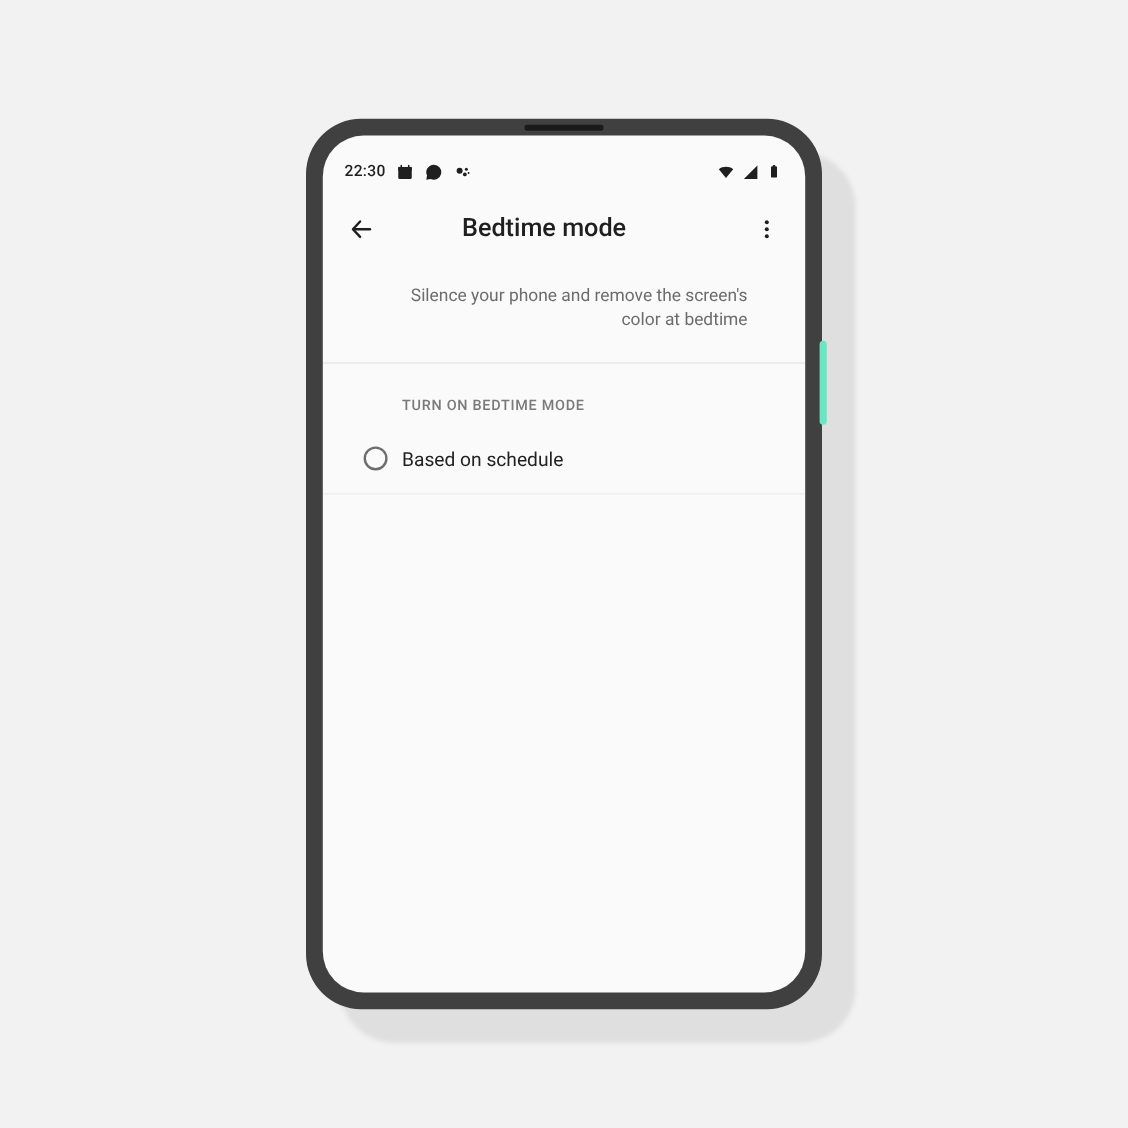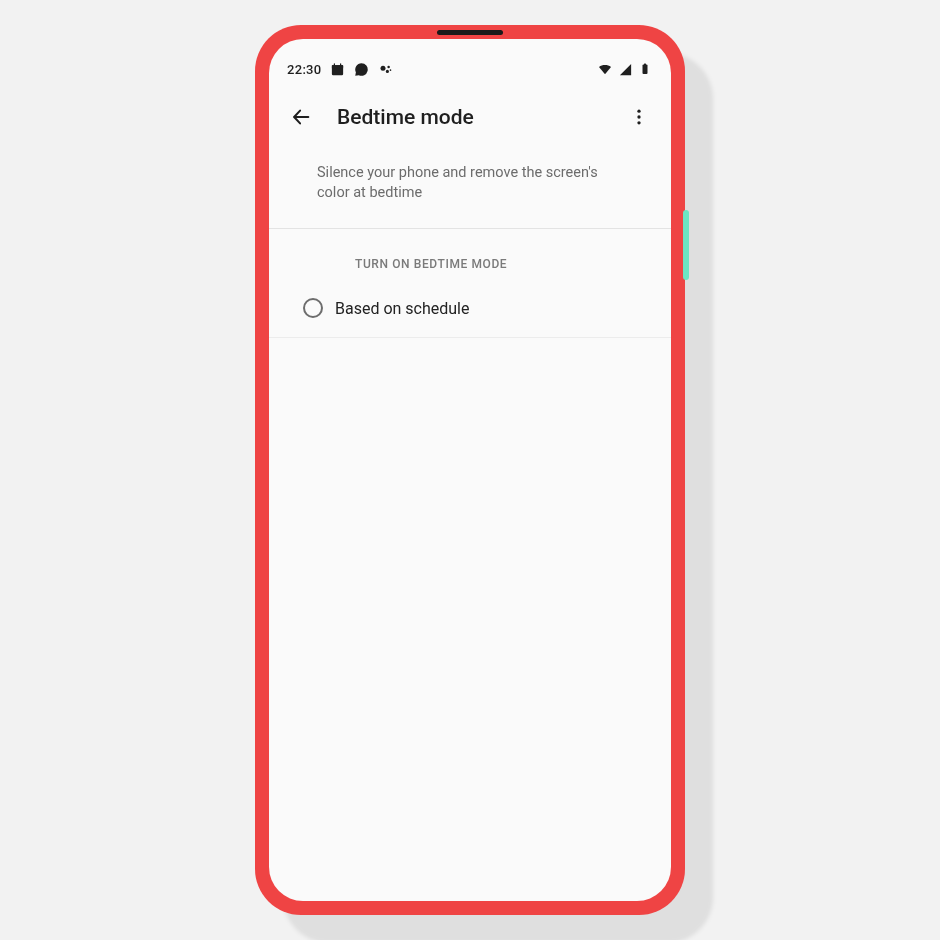--- a/index.html
+++ b/index.html
@@ -24,22 +24,22 @@
     position: absolute;
     top: 28px; left: 28px;
     width: 100%; height: 100%;
     background: rgba(0,0,0,0.08);
     border-radius: 46px;
     z-index: -1;
     filter: blur(2px);
   }
   .phone {
     width: 430px;
-    height: 890px;
-    background: #ef4444;
+    height: 742px;
+    background: #404040;
     border-radius: 46px;
     padding: 14px;
     position: relative;
   }
   .power-button {
     position: absolute;
     right: -4px;
     top: 185px;
     width: 6px;
     height: 70px;
@@ -93,55 +93,56 @@
   .status-right { display: flex; align-items: center; gap: 4px; }
   .clock { font-weight: 500; letter-spacing: 0.3px; }
   .sicon { width: 16px; height: 16px; display:inline-flex; align-items:center; justify-content:center; }
 
   
   .appbar {
     height: 56px;
     display: flex;
     align-items: center;
     padding: 0 10px;
+    gap: 48px;
   }
   .appbar .icon-btn {
     width: 44px; height: 44px;
     display: flex; align-items: center; justify-content: center;
     border-radius: 50%;
     cursor: pointer;
   }
   .appbar .title {
     font-size: 21px;
     color: #1f1f1f;
     font-weight: 500;
     margin-left: 14px;
     flex: 1;
   }
 
   .subtitle {
-    text-align: left;
+    text-align: right;
     color: #6c6c6c;
     font-size: 14.5px;
     line-height: 1.35;
     padding: 18px 48px 26px 48px;
   }
 
   .divider {
     height: 1px;
     background: #e3e3e3;
     width: 100%;
   }
 
   .section-header {
     font-size: 12px;
     letter-spacing: 0.6px;
     color: #7a7a7a;
     font-weight: 500;
-    padding: 28px 22px 8px 86px;
+    padding: 28px 22px 8px 66px;
   }
 
   .list { }
   .row {
     display: flex;
     align-items: center;
     min-height: 58px;
     padding: 0 22px;
     cursor: pointer;
   }

